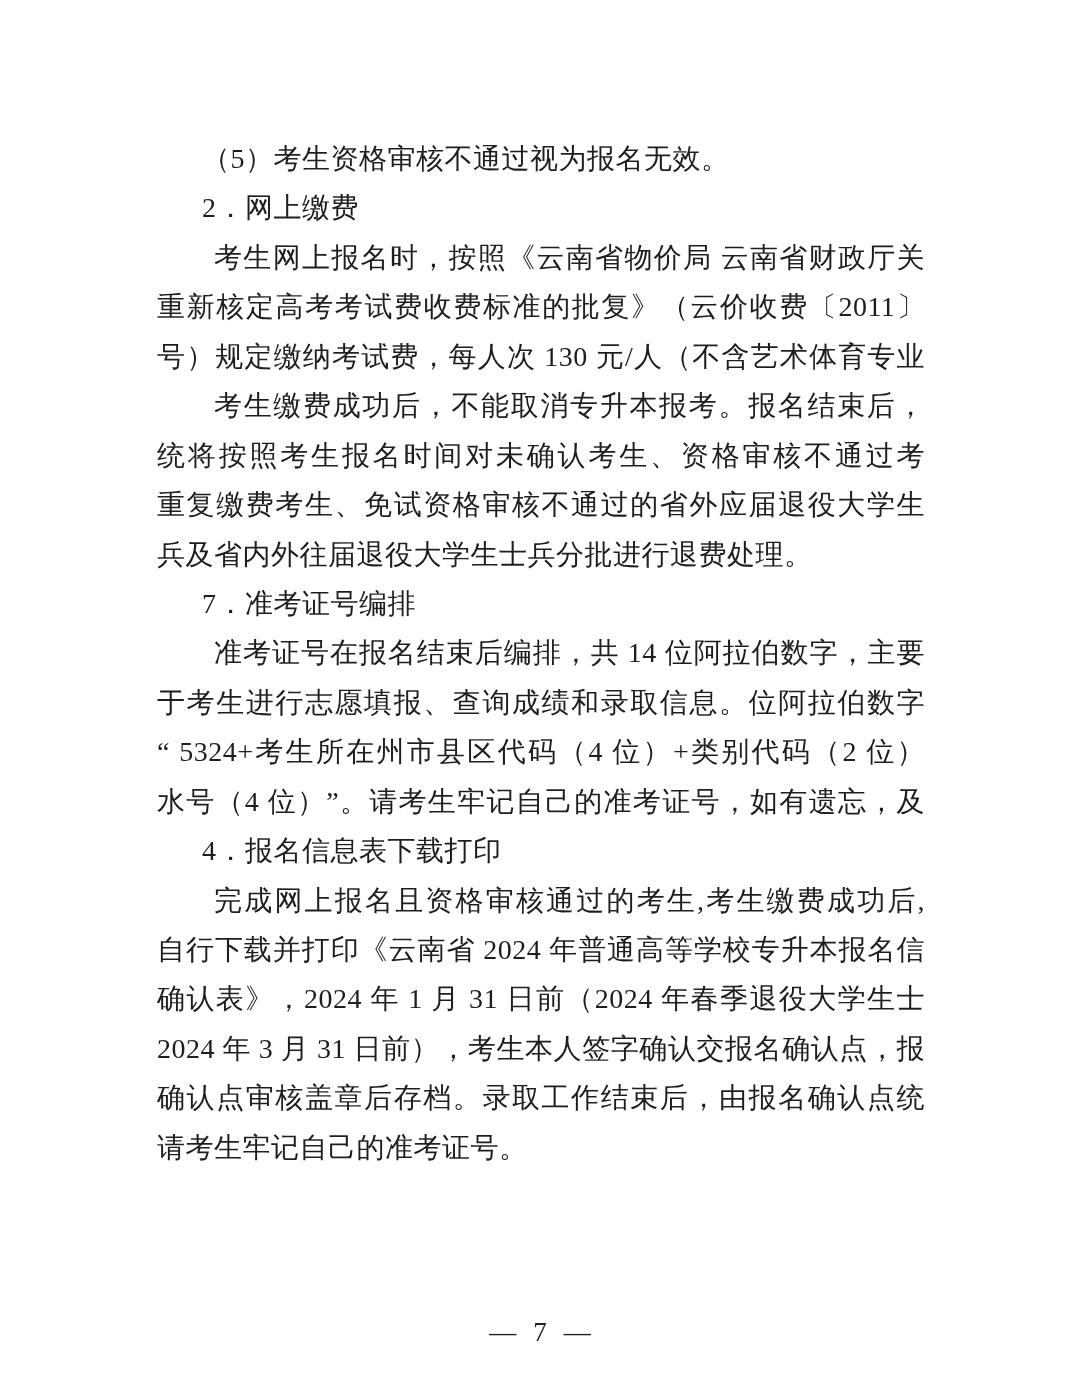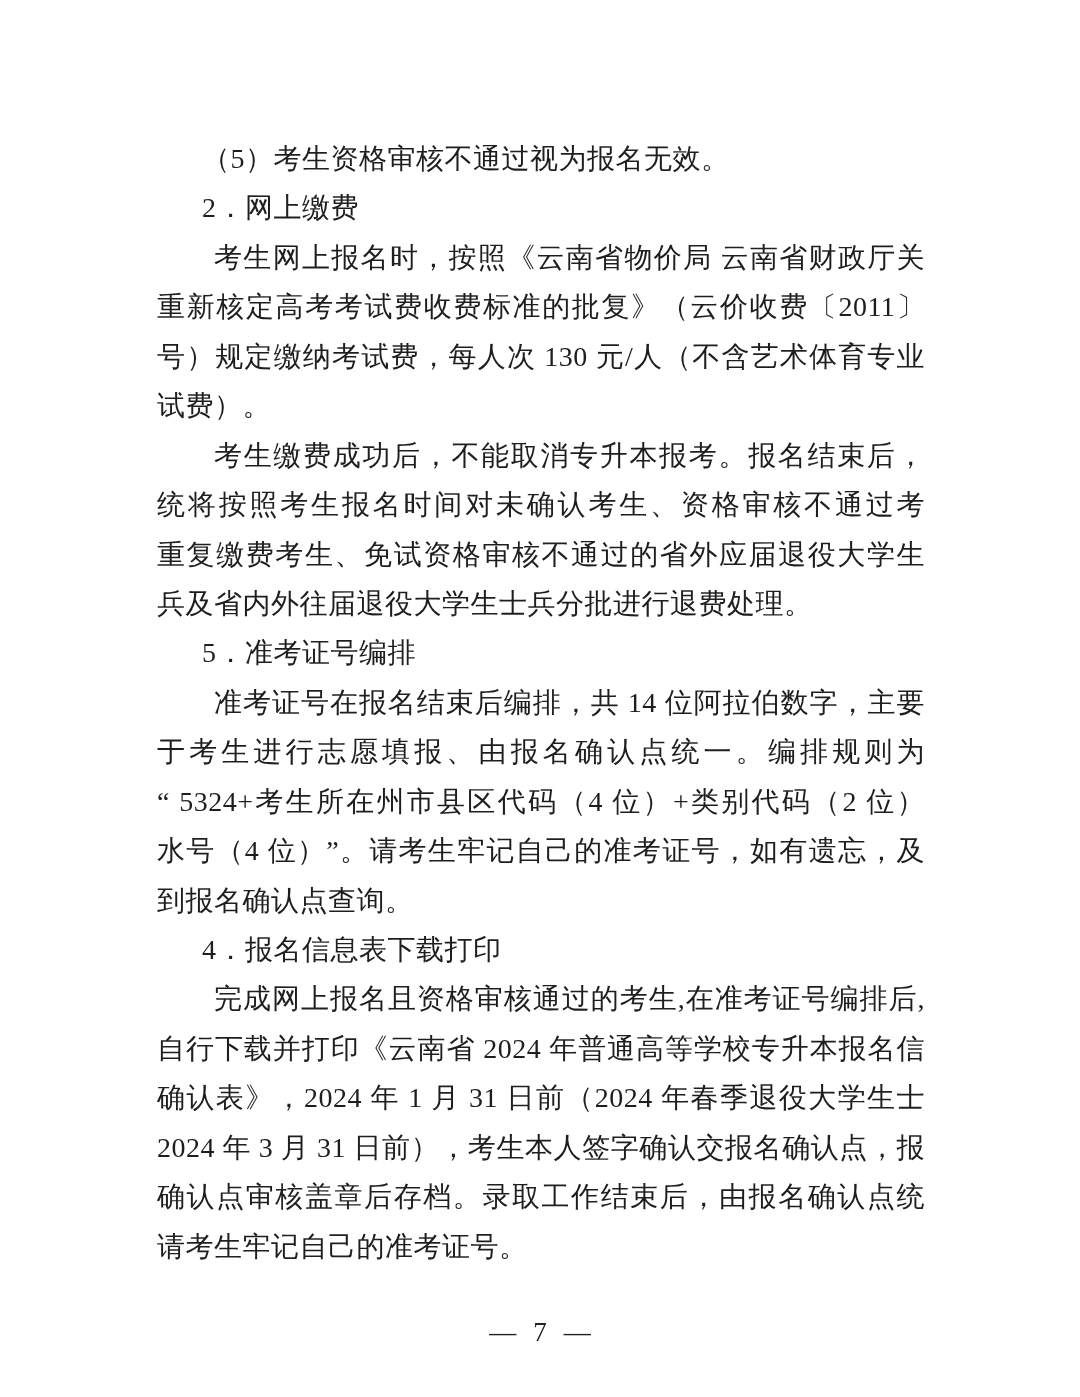--- a/index.html
+++ b/index.html
@@ -61,33 +61,31 @@
 </head>
 <body>
 
 <div class="page">
   <div class="textblock">
     <div class="line l ind-h">（5）考生资格审核不通过视为报名无效。</div>
     <div class="line l ind-h">2．网上缴费</div>
     <div class="line j ind-p">考生网上报名时，按照《云南省物价局 云南省财政厅关于</div>
     <div class="line j">重新核定高考考试费收费标准的批复》（云价收费〔2011〕85</div>
     <div class="line j">号）规定缴纳考试费，每人次 130 元/人（不含艺术体育专业考</div>
-    <div class="line l">试费）。</div>
     <div class="line j ind-p">考生缴费成功后，不能取消专升本报考。报名结束后，系</div>
     <div class="line j">统将按照考生报名时间对未确认考生、资格审核不通过考生、</div>
     <div class="line j">重复缴费考生、免试资格审核不通过的省外应届退役大学生士</div>
     <div class="line l">兵及省内外往届退役大学生士兵分批进行退费处理。</div>
-    <div class="line l ind-h">5．准考证号编排</div>
+    <div class="line l ind-h">7．准考证号编排</div>
     <div class="line j ind-p">准考证号在报名结束后编排，共 14 位阿拉伯数字，主要用</div>
-    <div class="line j">于考生进行志愿填报、由报名确认点统一。编排规则为</div>
+    <div class="line j">于考生进行志愿填报、查询成绩和录取信息。位阿拉伯数字</div>
     <div class="line j">“ 5324+考生所在州市县区代码（4 位）+类别代码（2 位）+流</div>
     <div class="line j">水号（4 位）”。请考生牢记自己的准考证号，如有遗忘，及时</div>
-    <div class="line l">到报名确认点查询。</div>
     <div class="line l ind-h">4．报名信息表下载打印</div>
-    <div class="line j ind-p">完成网上报名且资格审核通过的考生,在准考证号编排后,</div>
+    <div class="line j ind-p">完成网上报名且资格审核通过的考生,考生缴费成功后,</div>
     <div class="line j">自行下载并打印《云南省 2024 年普通高等学校专升本报名信息</div>
     <div class="line j">确认表》，2024 年 1 月 31 日前（2024 年春季退役大学生士兵于</div>
     <div class="line j">2024 年 3 月 31 日前），考生本人签字确认交报名确认点，报名</div>
     <div class="line j">确认点审核盖章后存档。录取工作结束后，由报名确认点统一</div>
     <div class="line l">请考生牢记自己的准考证号。</div>
   </div>
 
   <div class="footer">
     <span>—</span>
     <span>7</span>

